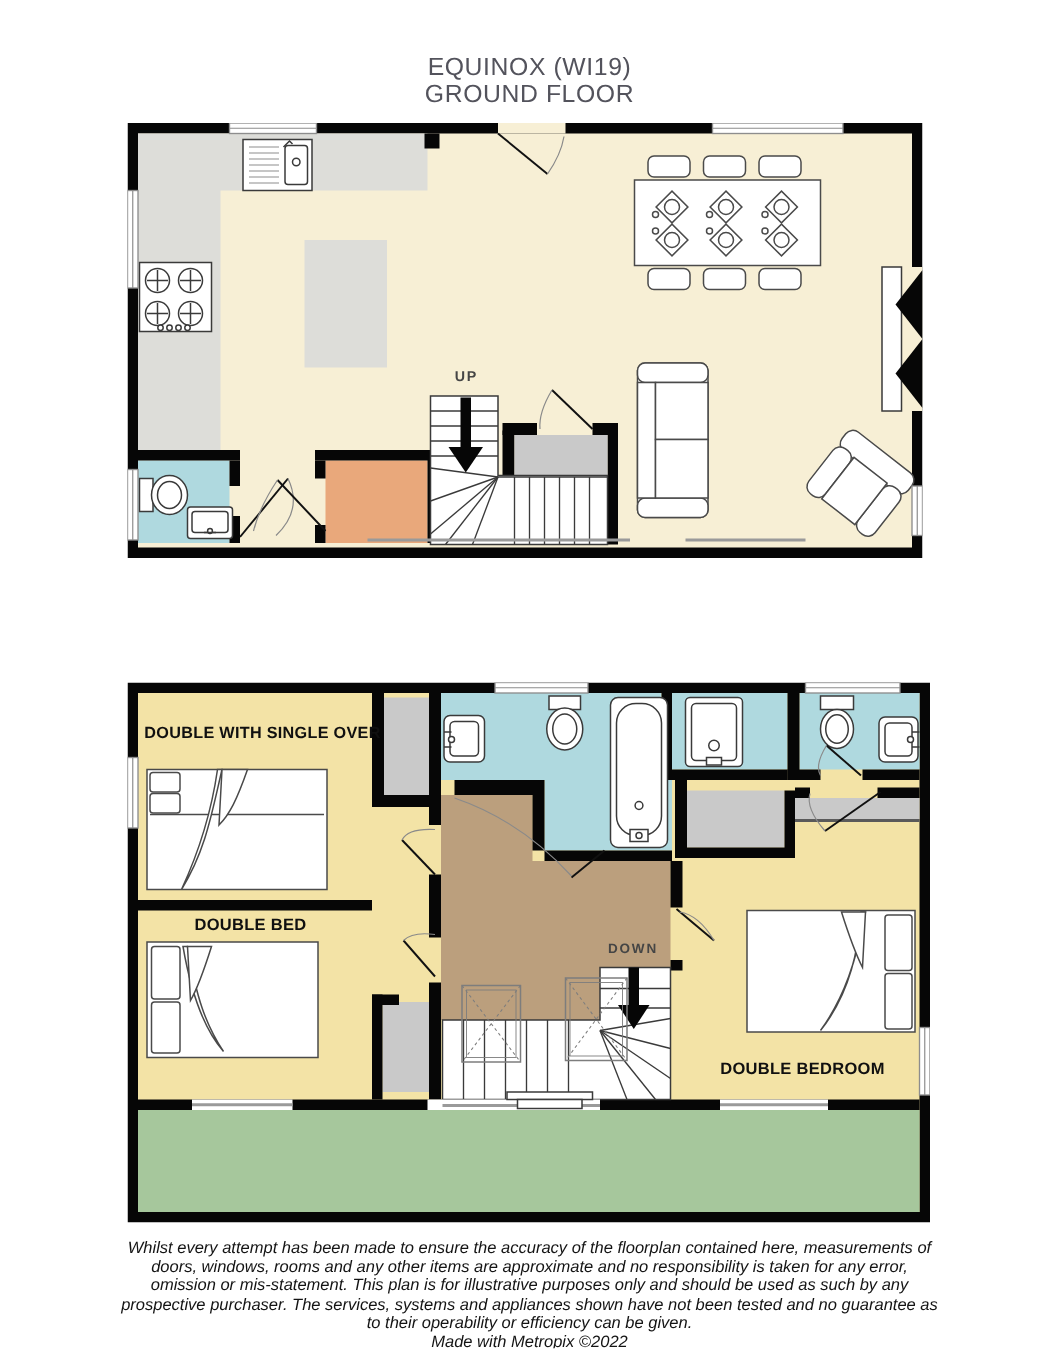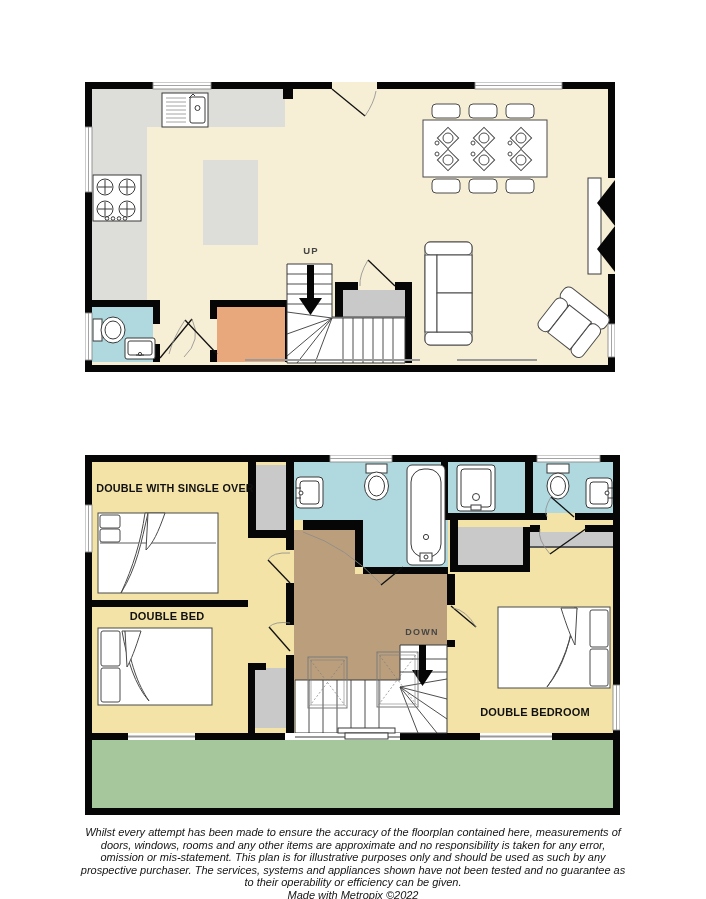--- a/index.html
+++ b/index.html
@@ -27,20 +27,24 @@
   .win{fill:#ffffff;stroke:#8d8d8d;stroke-width:.9;}
   .winline{stroke:#8d8d8d;stroke-width:.8;}
   .wall{fill:#060606;}
   .thresh{stroke:#9a9a9a;stroke-width:2;}
 </style>
 </head>
 <body>
 
 <div class="page">
 
+  <div class="plan-title">
+    <div>EQUINOX (WI19)</div>
+    <div>GROUND FLOOR</div>
+  </div>
 
   <svg id="gf-svg" class="plan-svg" width="530" height="290" viewBox="0 0 530 290">
 
     <rect x="0" y="0" width="530" height="290" class="wall"></rect>
     <rect x="7" y="7" width="516" height="276" fill="#F7EFD5"></rect>
 
     <path d="M7,7 H200 V45 H62 V220 H7 Z" fill="#DDDDD9"></path>
     <rect x="118" y="78" width="55" height="85" fill="#DDDDD9"></rect>
 
     <rect x="7" y="225" width="61" height="55" fill="#AFD9DF"></rect>

